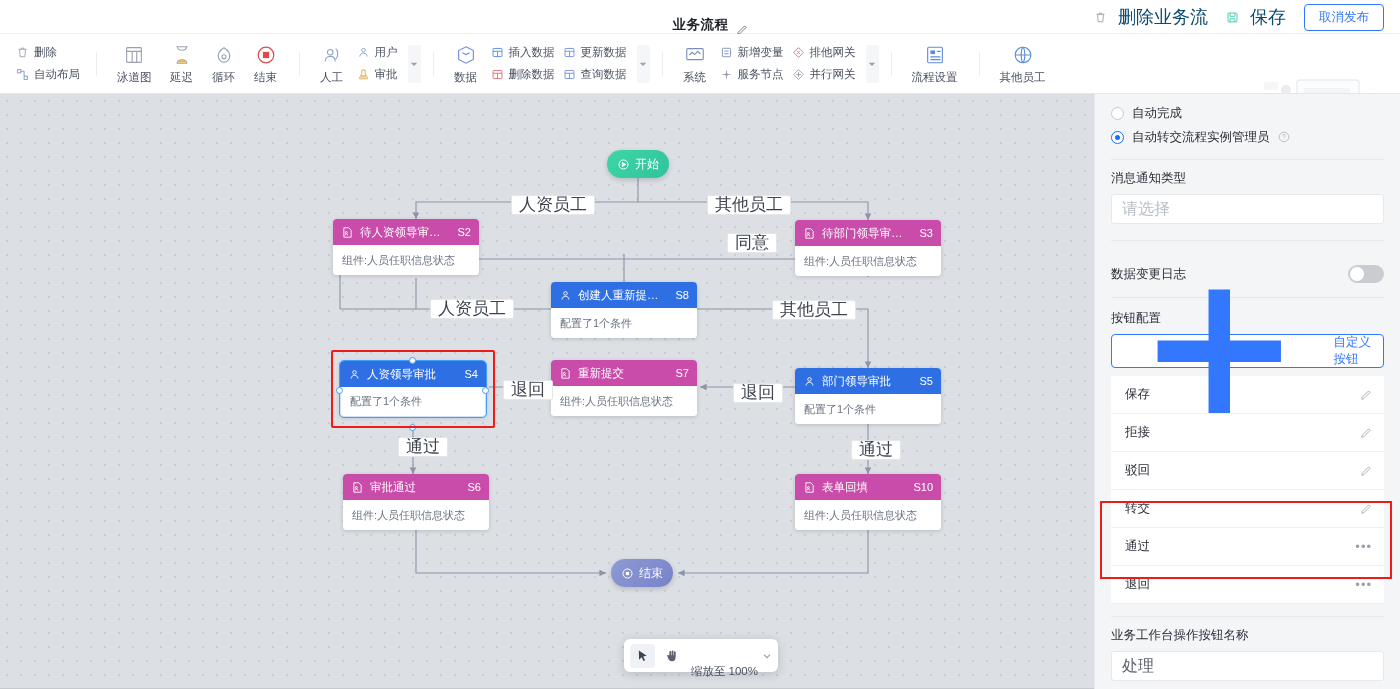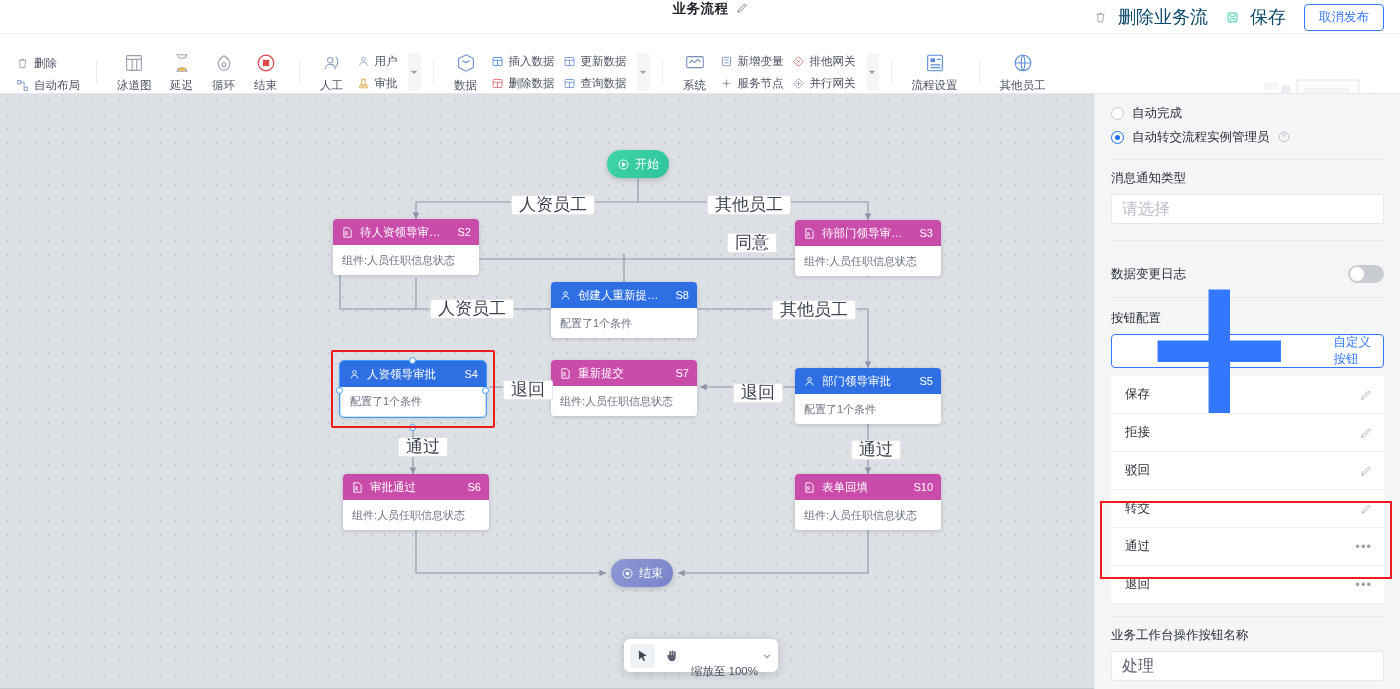--- a/index.html
+++ b/index.html
@@ -12,41 +12,41 @@
   #app { position: relative; width: 1400px; height: 689px; }
 
   
   .titlebar {
     position: absolute; left: 0; top: 0; width: 1400px; height: 34px;
     background: #ffffff; border-bottom: 1px solid #eef0f3;
     display: flex; align-items: center;
   }
   .title-center {
     position: absolute; left: 0; right: 0; top: 0; height: 34px;
-    display: flex; align-items: flex-start; justify-content: center;
+    display: flex; align-items: flex-end; justify-content: center;
     gap: 7px; pointer-events: none; padding-left: 20px;
   }
   .title-text { font-size: 13.5px; color: #1f2329; font-weight: 600; letter-spacing: .5px; }
   .pencil { width: 12px; height: 12px; display:inline-block; color:#6b7280; pointer-events:auto;}
   .title-right {
     position: absolute; right: 16px; top: 0; height: 34px;
     display: flex; align-items: center; gap: 18px;
   }
   .tr-btn { display: flex; align-items: center; gap: 11px; font-size: 18px; color: #0c4a6e; cursor: pointer; }
   .tr-btn svg { width: 13px; height: 13px; }
   .btn-outline {
     border: 1px solid #3377ff; color: #3377ff; border-radius: 4px;
     padding: 4px 14px; font-size: 12.5px; cursor: pointer; background:#fff;
   }
 
   
   .toolbar {
     position: absolute; left: 0; top: 34px; width: 1400px; height: 60px;
     background: #ffffff; border-bottom: 1px solid #e4e7ed;
-    display: flex; align-items: flex-end; overflow: hidden;
+    display: flex; align-items: center; overflow: hidden;
   }
   .tgroup { display: flex; align-items: center; padding: 0 12px; position: relative; }
   .tgroup + .tgroup::before {
     content: ""; position: absolute; left: 0; top: 9px; bottom: 9px; width: 1px; background: #ebedf0;
   }
   .tstack { display: flex; flex-direction: column; gap: 7px; padding: 0 4px; }
   .trow { display: flex; align-items: center; gap: 5px; font-size: 11.5px; color: #4a5160; cursor: pointer; white-space: nowrap; }
   .trow svg { width: 13px; height: 13px; flex: none; }
   .tbig {
     display: flex; flex-direction: column; align-items: center; gap: 3px;

